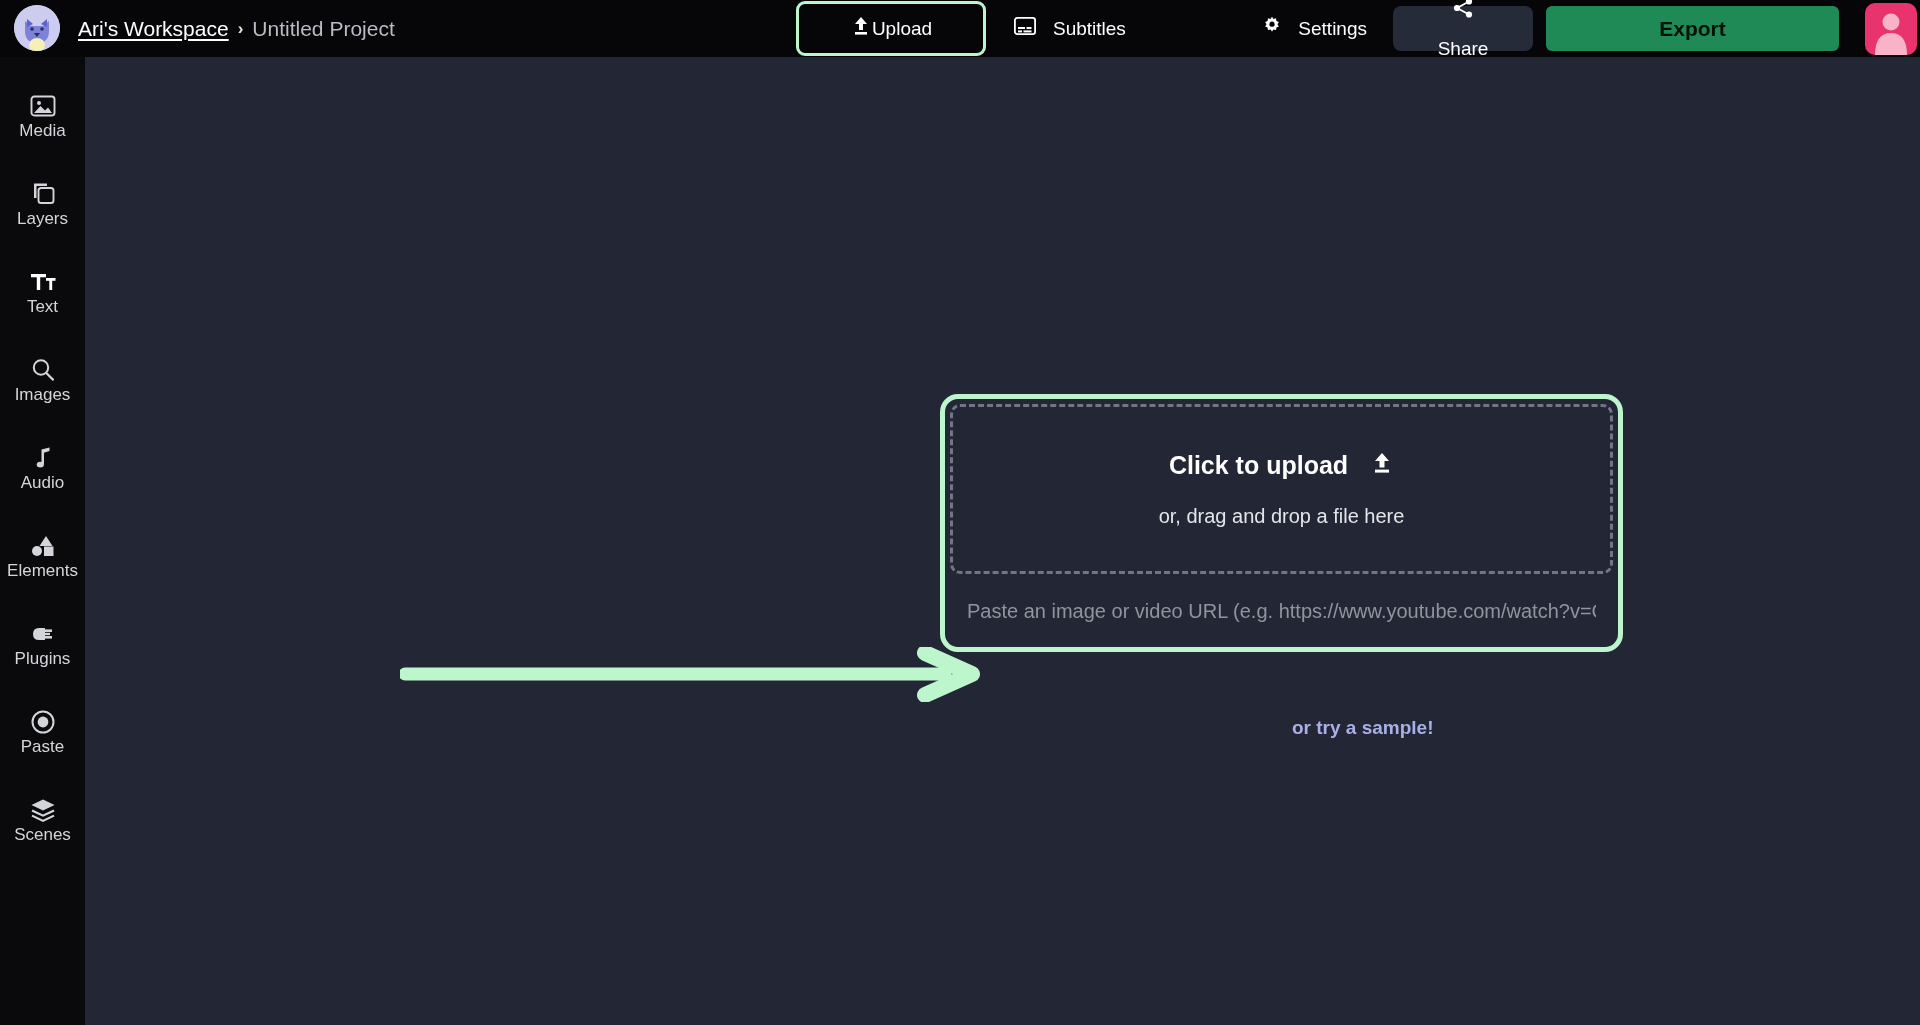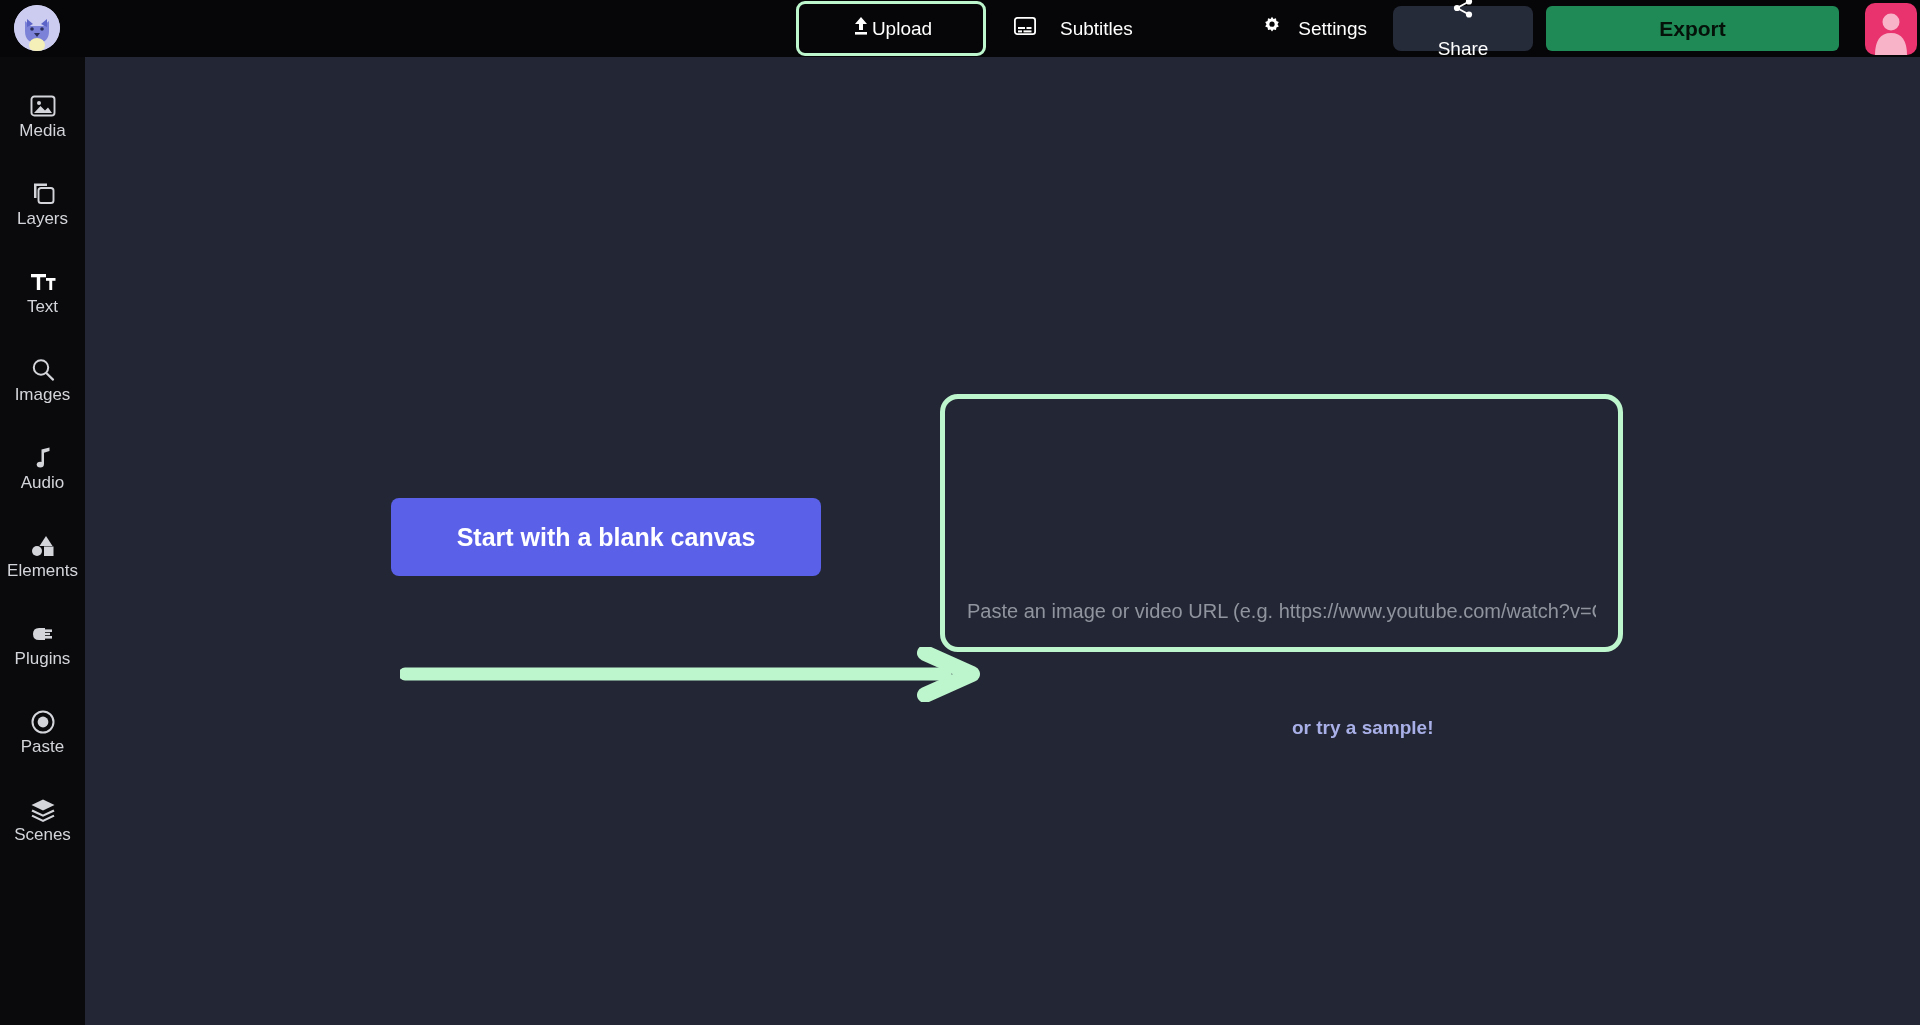--- a/index.html
+++ b/index.html
@@ -83,21 +83,21 @@
     background: #060608;
     color: #ffffff;
     font-size: 19px;
     cursor: pointer;
     margin-right: 14px;
   }
 
   .subtitles-btn {
     display: flex;
     align-items: center;
-    gap: 24px;
+    gap: 17px;
     height: 42px;
     padding: 0 14px;
     border-radius: 7px;
     background: transparent;
     color: #ffffff;
     font-size: 19px;
     cursor: pointer;
   }
 
   .right-actions {
@@ -310,20 +310,25 @@
       <path d="M11 16 L11 26 Q11 38 23 38 Q35 38 35 26 L35 16 L29 21 L17 21 Z" fill="#7b82d8"></path>
       <path d="M13 14 L13 22 L19 19 Z" fill="#5c64c8"></path>
       <path d="M33 14 L33 22 L27 19 Z" fill="#5c64c8"></path>
       <circle cx="18" cy="24" r="1.8" fill="#2a2e58"></circle>
       <circle cx="28" cy="24" r="1.8" fill="#2a2e58"></circle>
       <path d="M20 28 L26 28 L23 32 Z" fill="#2a2e58"></path>
       <ellipse cx="23" cy="40" rx="8" ry="7" fill="#f5f0b8"></ellipse>
     </svg>
   </div>
 
+  <div class="breadcrumb">
+    <span class="ws-name">Ari's Workspace</span>
+    <span class="bc-sep">›</span>
+    <span class="proj-name">Untitled Project</span>
+  </div>
 
   <div class="center-actions">
 
     <div class="upload-btn">
       <span>
         <svg width="22" height="22" viewBox="0 0 22 22">
           <path d="M11 2 L17 9 L13 9 L13 15 L9 15 L9 9 L5 9 Z" fill="#ffffff"></path>
           <rect x="5" y="17" width="12" height="2.6" fill="#ffffff"></rect>
         </svg>
       </span>
@@ -479,35 +484,44 @@
         <path d="M2.5 17.8 L13 22.8 L23.5 17.8 L24.5 19.6 L13 25 L1.5 19.6 Z" fill="#d3d5da"></path>
       </svg>
     </span>
     <span class="lbl">Scenes</span>
   </div>
 
 </div>
 
 <div class="canvas">
 
-  <div class="blank-canvas-btn">
-    <span>Start with a blank canvas</span>
-  </div>
 
   <div class="or-text">or</div>
 
   <div class="arrow-wrap">
     <svg width="585" height="55" viewBox="0 0 585 55">
       <path d="M5 27 L545 27" stroke="#bdf5cd" stroke-width="13" stroke-linecap="round" fill="none"></path>
       <path d="M525 6 L572 27 L525 48" stroke="#bdf5cd" stroke-width="16" stroke-linecap="round" stroke-linejoin="round" fill="none"></path>
     </svg>
   </div>
 
   <div class="dropzone-outer">
 
+    <div class="dropzone-inner">
+      <div class="dz-title">
+        <span>Click to upload</span>
+        <span>
+          <svg width="24" height="24" viewBox="0 0 24 24">
+            <path d="M12 2 L19 10 L14.5 10 L14.5 16.5 L9.5 16.5 L9.5 10 L5 10 Z" fill="#ffffff"></path>
+            <rect x="5" y="18.6" width="14" height="3" fill="#ffffff"></rect>
+          </svg>
+        </span>
+      </div>
+      <div class="dz-sub">or, drag and drop a file here</div>
+    </div>
 
     <input class="url-input" type="text" placeholder="Paste an image or video URL (e.g. https://www.youtube.com/watch?v=C" style="">
 
   </div>
 
   <a class="sample-link">or try a sample!</a>
 
 </div>
 
 </body></html>

